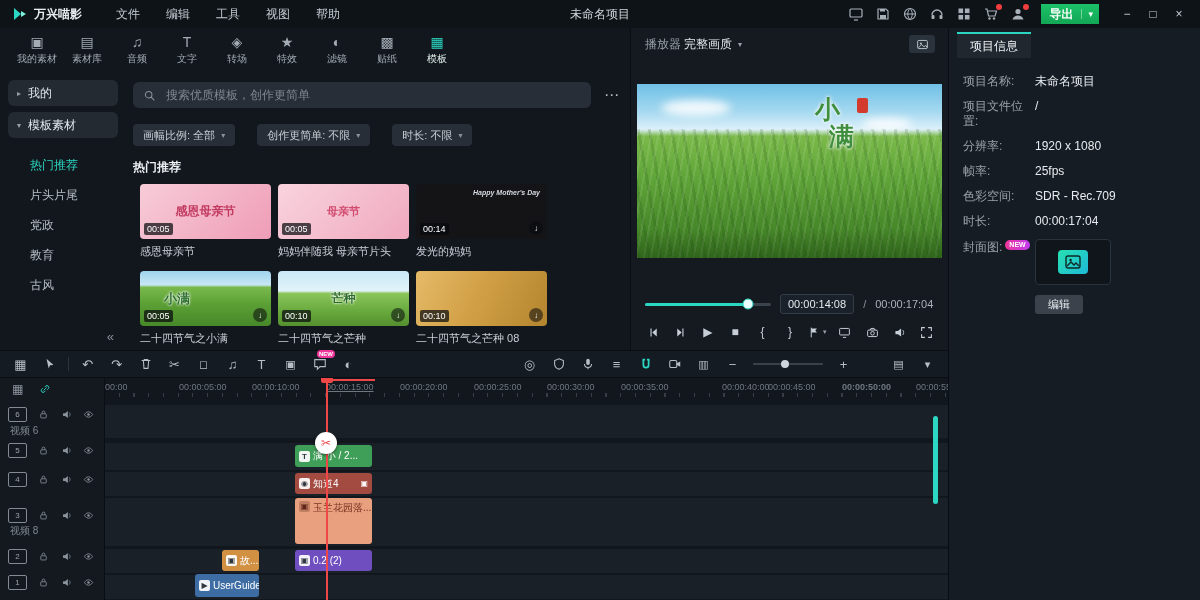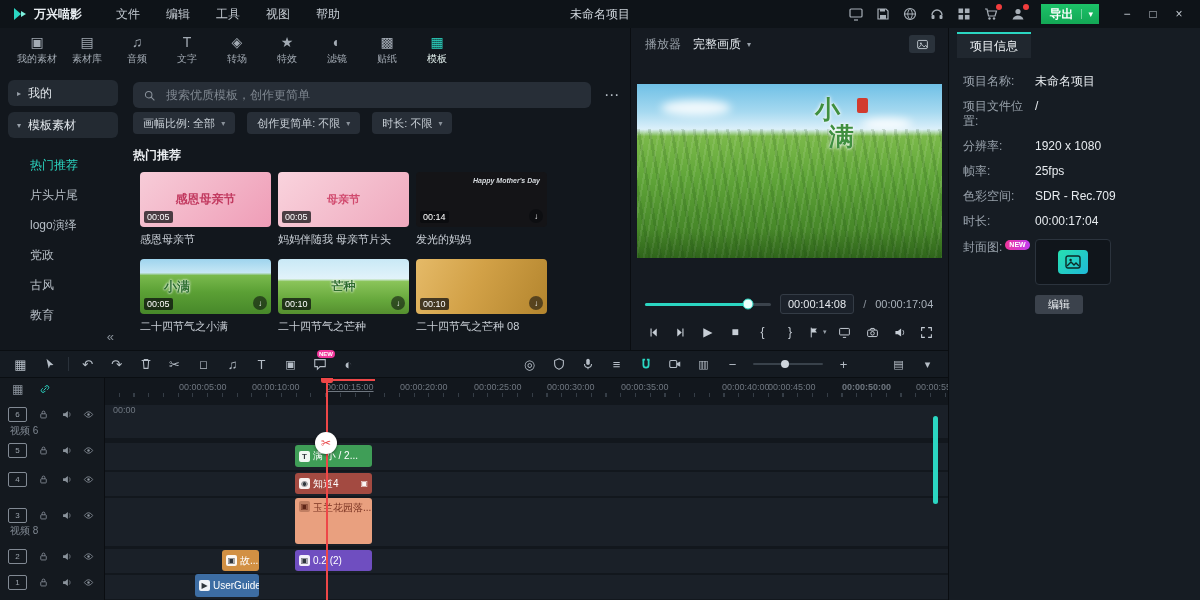--- a/index.html
+++ b/index.html
@@ -36,21 +36,21 @@
   .sb-items{margin-top:12px}
   .sb-item{height:30px;line-height:30px;padding-left:30px;color:#b6bec6;white-space:nowrap}
   .sb-item.active{color:#2bd6c2}
   .sb-collapse{position:absolute;bottom:6px;right:12px;color:#8a929a;font-size:13px}
   .content{position:absolute;top:46px;left:133px;width:497px;height:276px}
   .searchbar{margin-top:8px;width:438px;height:26px;background:#272e37;border-radius:6px;display:flex;align-items:center;gap:8px;padding:0 10px}
   .searchbar svg{width:13px;height:13px;color:#8a929b}
   .searchbar input{flex:1;background:transparent;border:none;outline:none;color:#c8cfd6;font-size:12px;font-family:inherit}
   .searchbar input::placeholder{color:#7e868f}
   .more{position:absolute;top:12px;right:10px;color:#b4bcc4;font-size:15px;letter-spacing:1px}
-  .filters{display:flex;gap:12px;margin-top:4px}
+  .filters{display:flex;gap:22px;margin-top:16px}
   .filter{height:22px;background:#272e37;border-radius:4px;display:flex;align-items:center;gap:6px;padding:0 10px;font-size:11px;color:#c6cdd4}
   .filter .caret{font-size:8px;color:#8a929a}
   .section-title{margin-top:13px;font-weight:bold;color:#eef1f4}
   .cards{margin-top:8px;margin-left:7px;display:grid;grid-template-columns:repeat(3,131px);column-gap:7px;row-gap:12px}
   .card{position:relative;width:131px}
   .thumb{position:relative;height:55px;border-radius:4px;overflow:hidden}
   .overlay{position:absolute;inset:0;display:flex;align-items:center;justify-content:center;font-weight:bold;pointer-events:none}
   .dur{position:absolute;left:4px;bottom:4px;background:rgba(8,10,12,.72);color:#fff;font-size:9px;line-height:12px;padding:0 3px;border-radius:2px}
   .dl{position:absolute;right:4px;bottom:4px;width:14px;height:14px;border-radius:50%;background:rgba(8,10,12,.55);color:#fff;display:none;align-items:center;justify-content:center;font-size:8px}
   .card.has-download .dl{display:flex}
@@ -61,21 +61,21 @@
   .card.t2 .overlay{color:#d14a6e;font-size:11px}
   .card.t3 .thumb{background:#141417}
   .card.t3 .overlay{color:#d6dade;font-size:7px;align-items:flex-start;justify-content:flex-end;padding:5px 7px;font-style:italic}
   .card.t4 .thumb{background:linear-gradient(180deg,#9ed4ee 0%,#c7e7f5 25%,#79b94c 30%,#5ba035 60%,#47882a 100%)}
   .card.t4 .overlay{color:#2e7030;font-size:13px;justify-content:flex-start;padding-left:24px;text-shadow:0 0 2px #fff,0 0 3px #fff}
   .card.t5 .thumb{background:linear-gradient(180deg,#c9e9f6 0%,#e2f3fa 36%,#8ac459 41%,#66a83c 75%,#558f2f 100%)}
   .card.t5 .overlay{color:#2f6d2e;font-size:12px;text-shadow:0 0 2px #fff,0 0 3px #fff}
   .card.t6 .thumb{background:linear-gradient(115deg,#e5ba68 0%,#d2a147 45%,#b3852e 100%)}
   
   .player{position:absolute;top:28px;left:630px;width:318px;height:322px;background:#151a21;border-left:1px solid #0a0d11}
-  .player-header{height:32px;display:flex;align-items:center;gap:12px;padding:0 14px}
+  .player-header{height:32px;display:flex;align-items:center;gap:3px;padding:0 14px}
   .player-label{color:#99a1aa}
   .quality{display:flex;align-items:center;gap:6px;color:#e2e7ec}
   .quality .caret{font-size:8px;color:#98a0a9}
   .compare-btn{margin-left:auto;width:26px;height:18px;background:#2a323b;border-radius:3px;display:flex;align-items:center;justify-content:center;color:#b9c1c9}
   .compare-btn svg{width:13px;height:13px}
   .preview{position:absolute;top:56px;left:6px;width:305px;height:174px;overflow:hidden;
     background:linear-gradient(180deg,#6fc0e6 0%,#a6d9f0 16%,#dcf0fa 26%,#7bb94a 30%,#62a73a 52%,#4a8c2b 78%,#3e7b23 100%)}
   .cloud{position:absolute;background:rgba(255,255,255,.85);border-radius:50%;filter:blur(4px)}
   .c1{width:70px;height:16px;left:24px;top:16px}
   .c2{width:50px;height:12px;right:30px;top:34px}
@@ -293,27 +293,26 @@
             <span class="sb-chevron">▾</span>
             <span>模板素材</span>
           </div>
         </div>
       <div class="sb-items">
 
           <div class="sb-item active">热门推荐</div>
 
           <div class="sb-item">片头片尾</div>
 
-          <div class="sb-item">logo演绎</div>
 
           <div class="sb-item">党政</div>
 
+          <div class="sb-item">教育</div>
+
           <div class="sb-item">古风</div>
-
-          <div class="sb-item">教育</div>
         </div>
       <span class="sb-collapse">«</span>
     </div>
 
     <div class="content">
       <div class="searchbar">
         <svg viewBox="0 0 16 16">
             <circle cx="7" cy="7" r="4" fill="none" stroke="currentColor" stroke-width="1.3"></circle>
             <path d="M10 10l4 4" stroke="currentColor" stroke-width="1.3"></path>
           </svg>
@@ -609,21 +608,21 @@
         <div class="lane" style="top: 65px; height: 27px;"></div>
         <div class="lane" style="top: 94px; height: 24px;"></div>
         <div class="lane has-label" style="top: 120px; height: 48px;"></div>
         <div class="lane" style="top: 171px; height: 24px;"></div>
         <div class="lane" style="top: 197px; height: 24px;"></div>
       </div>
 
     <div class="ruler">
       <div>
 
-      <span class="tick" style="left: 9px; margin-top: 23px;">00:00</span>
+      <span class="tick" style="left: 1px;">00:00</span>
           <span class="tick" style="left: 75px;">00:00:05:00</span>
           <span class="tick" style="left: 148px;">00:00:10:00</span>
           <span class="tick" style="left: 222px; text-decoration: underline;">00:00:15:00</span>
           <span class="tick" style="left: 296px;">00:00:20:00</span>
           <span class="tick" style="left: 370px; text-align: center;">00:00:25:00</span>
           <span class="tick" style="left: 443px;">00:00:30:00</span>
           <span class="tick" style="left: 517px;">00:00:35:00</span>
           <span class="tick" style="left: 618px;">00:00:40:00</span>
           <span class="tick" style="left: 664px;">00:00:45:00</span>
           <span class="tick" style="left: 738px; font-weight: bold;">00:00:50:00</span>

